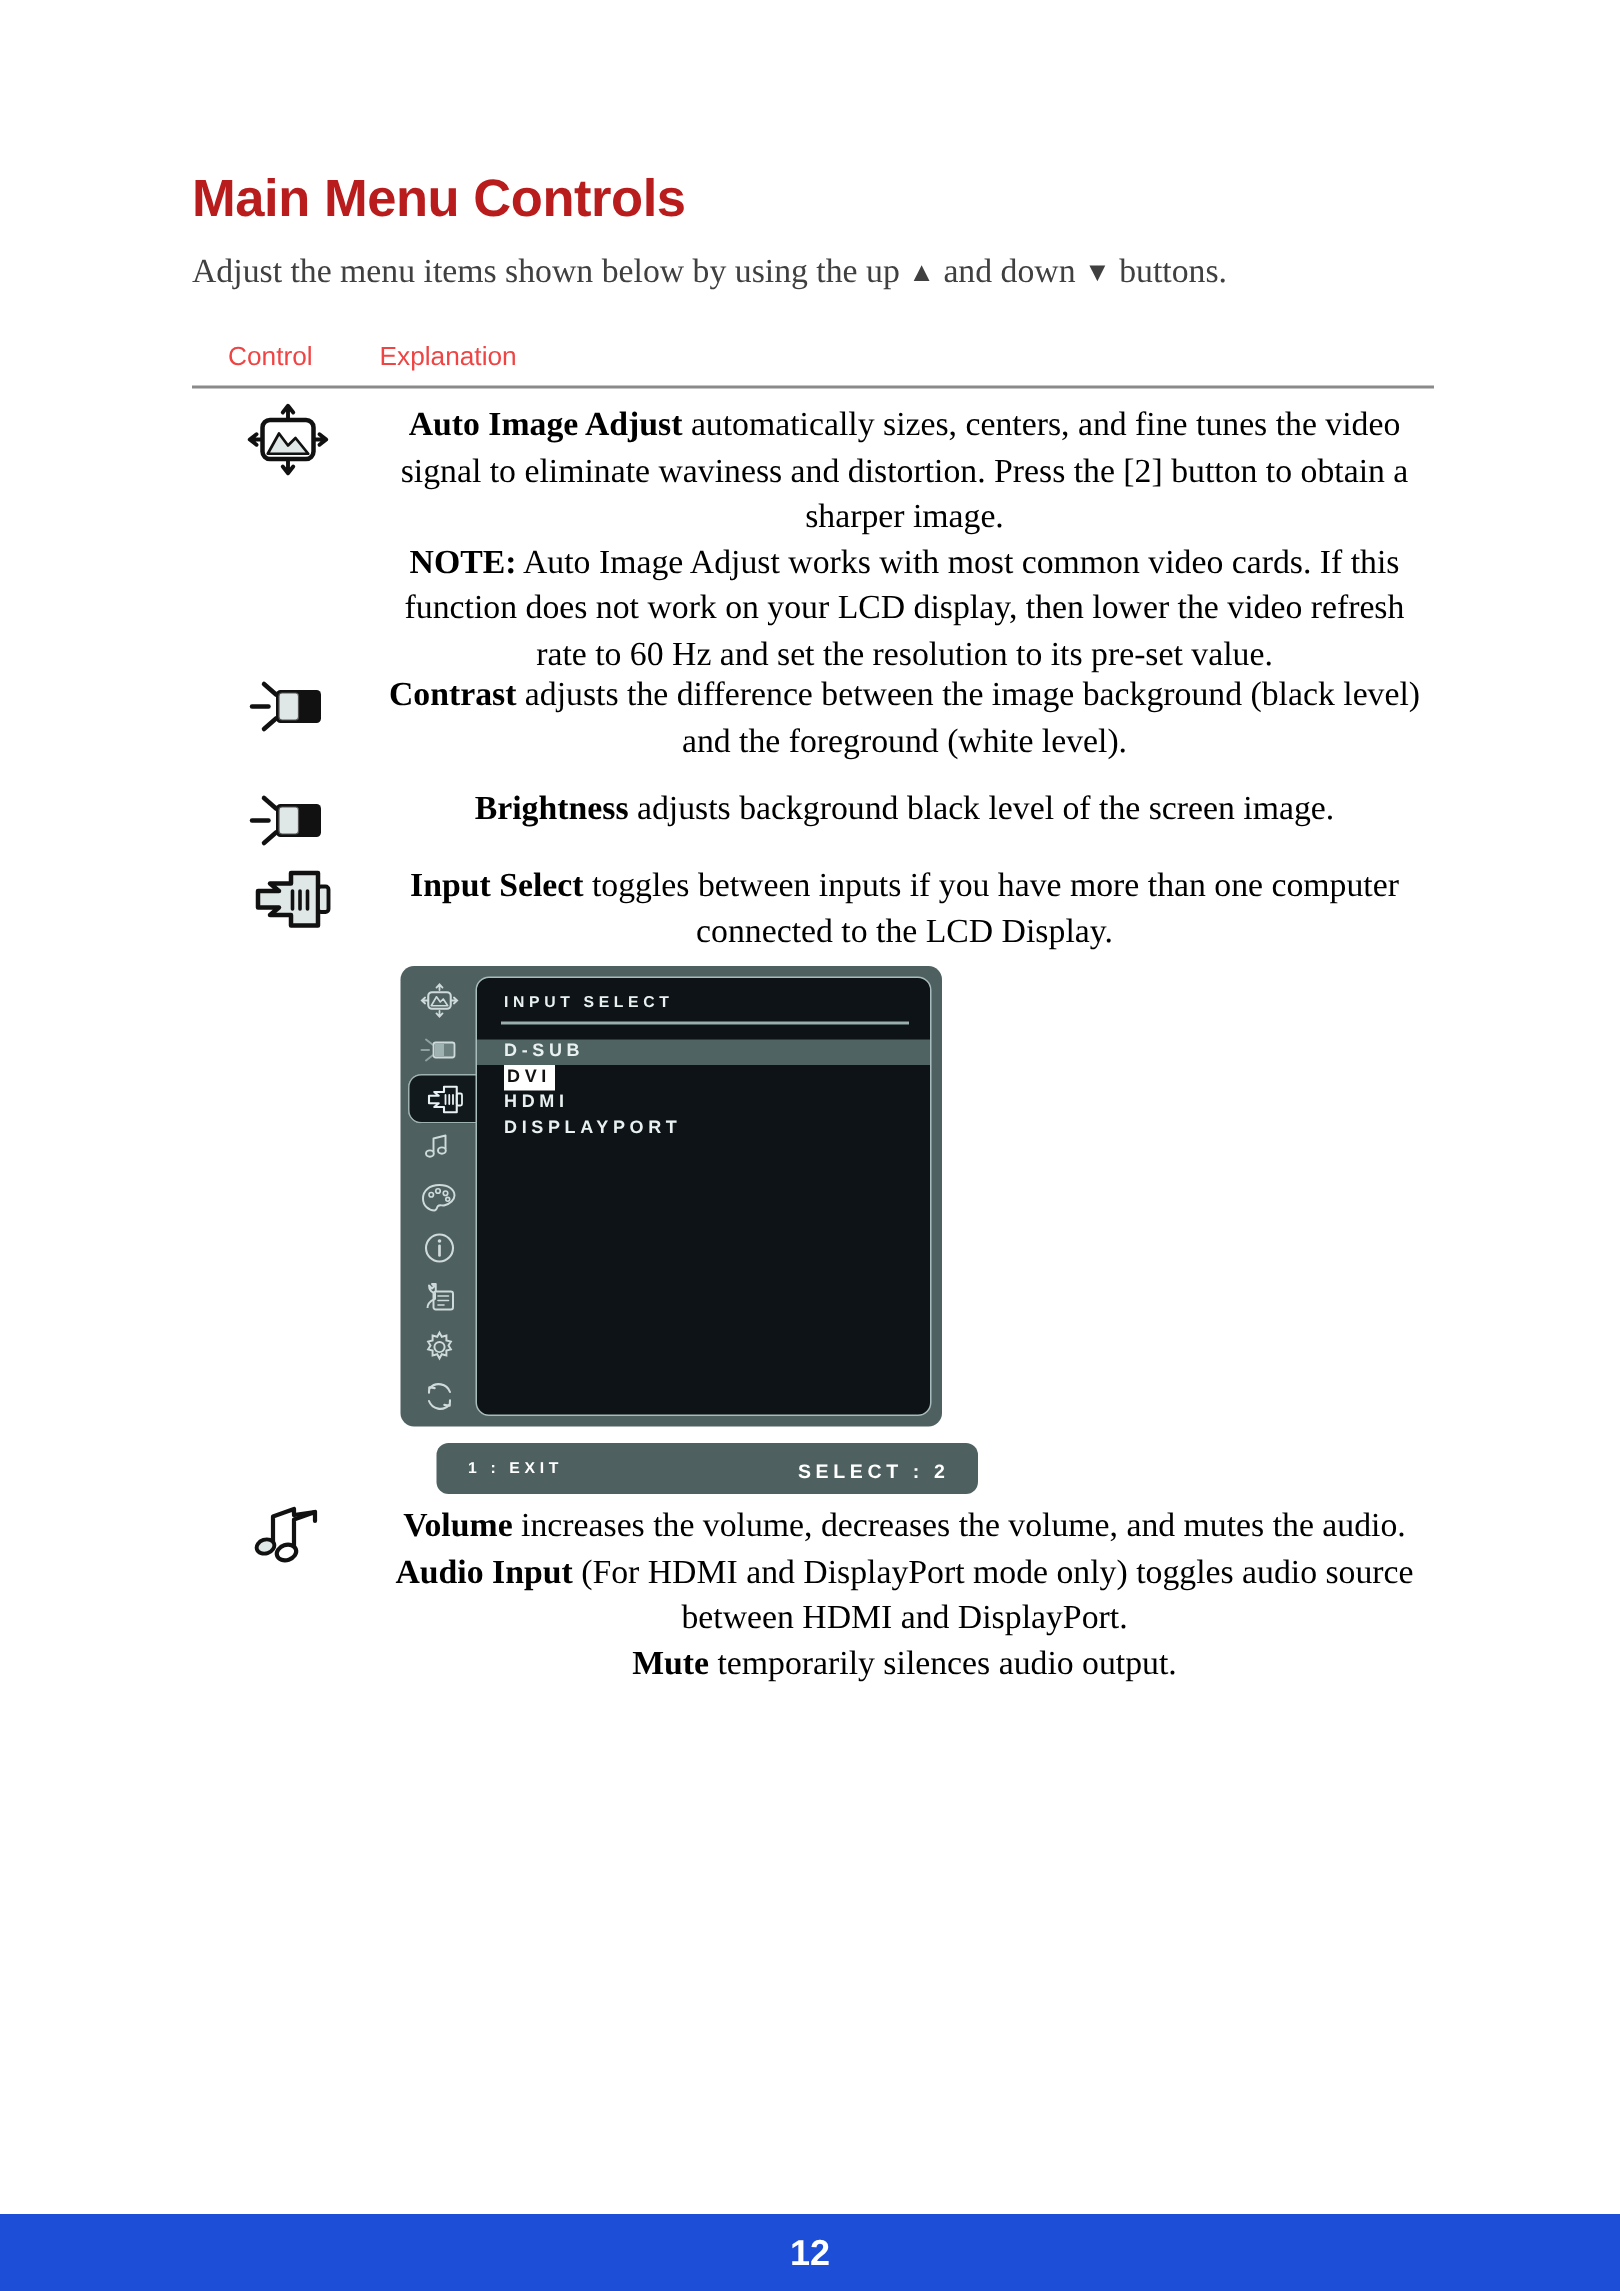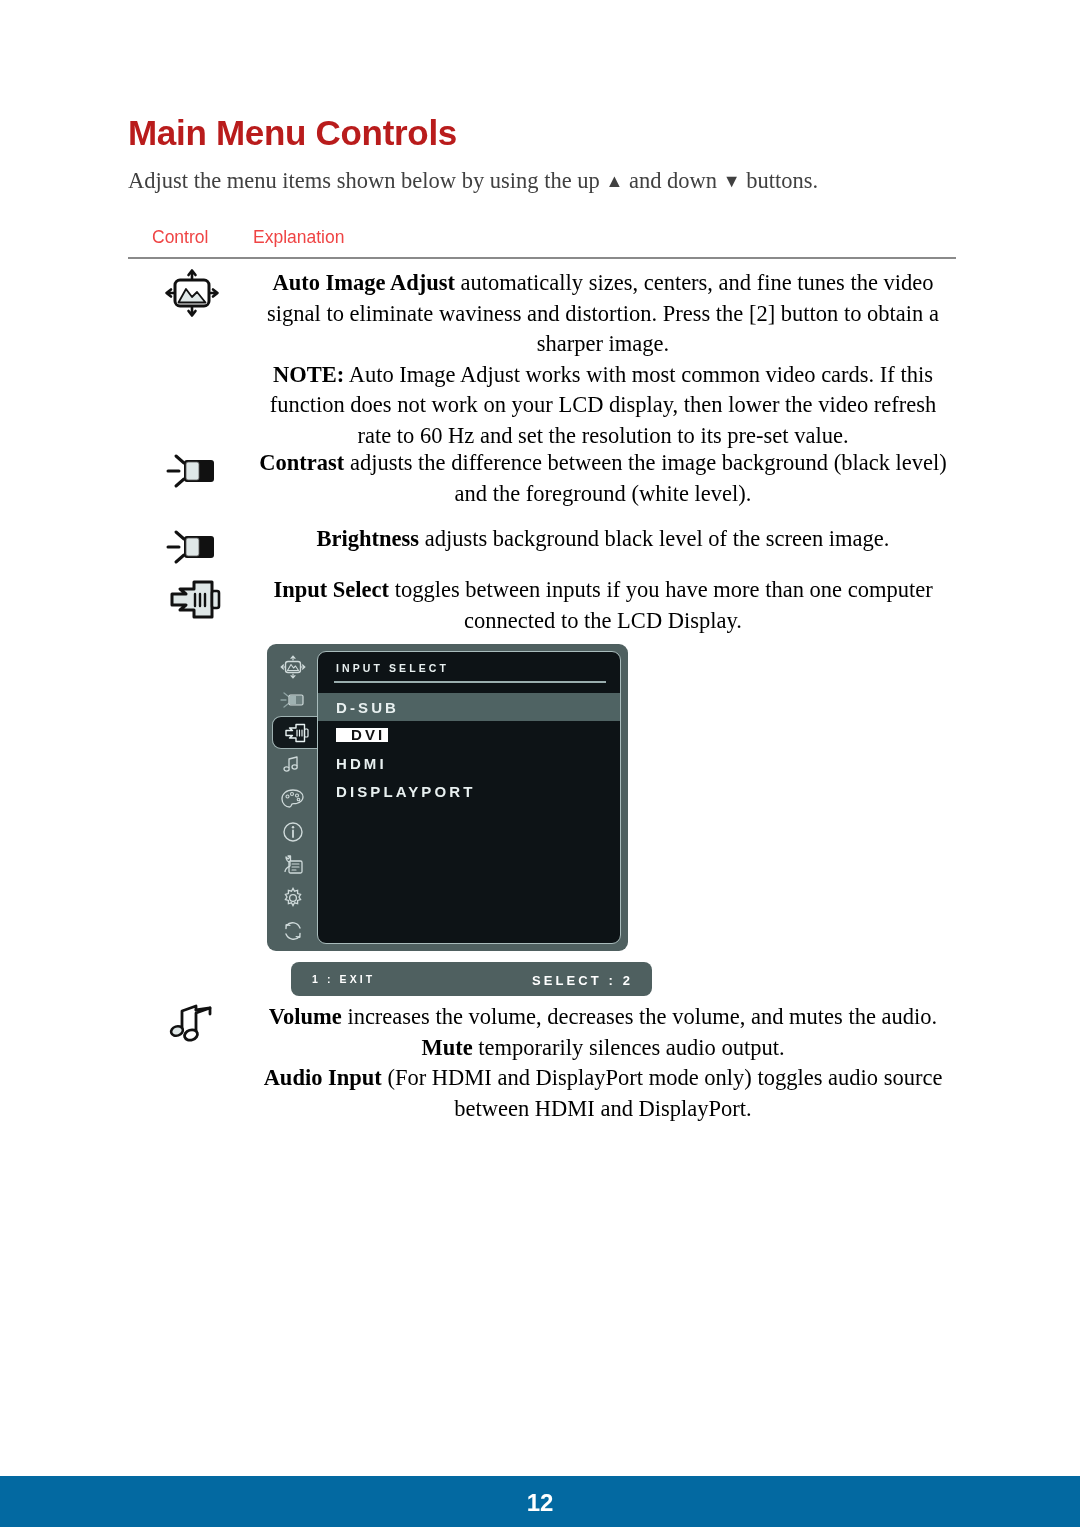--- a/index.html
+++ b/index.html
@@ -187,39 +187,38 @@
     height: 1.5px;
     background: #9aaeae;
   }
   .osd-list {
     position: absolute;
     left: 0;
     top: 41px;
     right: 0;
   }
   .osd-item {
-    height: 28px;
+    height: 17px;
     display: flex;
-    align-items: center;
     padding-left: 18px;
     font-family: "Liberation Sans", sans-serif;
-    font-size: 15px;
+    font-size: 12px;
     font-weight: bold;
     letter-spacing: 3.1px;
     color: #e8f0f0;
     white-space: nowrap;
     box-sizing: border-box;
   }
   .osd-item.row-highlight {
     background: #4f6363;
   }
   .osd-item .boxed {
     background: #ffffff;
     color: #111111;
-    padding: 1px 3px 1px 15px;
+    padding: 1px 3px 1px 2px;
     display: inline-block;
     line-height: 12px;
   }
 
   .osd-footer {
     position: absolute;
     left: 0;
     top: 318px;
     width: 361px;
     height: 34px;
@@ -251,21 +250,21 @@
     white-space: nowrap;
   }
 
   
   .footer-bar {
     position: absolute;
     left: 0;
     top: 1476px;
     width: 1080px;
     height: 51px;
-    background: #0369a1;
+    background: #1d4ed8;
   }
   .footer-page-number {
     position: absolute;
     left: 0;
     top: 13px;
     width: 1080px;
     text-align: center;
     font-family: "Liberation Sans", sans-serif;
     font-weight: bold;
     font-size: 24px;
@@ -494,25 +493,25 @@
         </g>
         <ellipse cx="13" cy="29" rx="6" ry="4.6" transform="rotate(-18 13 29)" fill="#dfe7e7" stroke="#111111" stroke-width="2.6"></ellipse>
         <ellipse cx="27" cy="33" rx="6.6" ry="5" transform="rotate(-18 27 33)" fill="#ffffff" stroke="#111111" stroke-width="2.8"></ellipse>
       </svg>
     </div>
     <div class="text-cell">
       <div>
         <b>Volume</b><span> increases the volume, decreases the volume, and mutes the audio.</span>
       </div>
       <div>
+        <b>Audio Input</b><span> (For HDMI and DisplayPort mode only) toggles audio source between HDMI and DisplayPort.</span>
+      </div>
+      <div>
         <b>Mute</b><span> temporarily silences audio output.</span>
       </div>
-      <div>
-        <b>Audio Input</b><span> (For HDMI and DisplayPort mode only) toggles audio source between HDMI and DisplayPort.</span>
-      </div>
     </div>
   </div>
 
   <div class="footer-bar">
     <div class="footer-page-number">12</div>
   </div>
 
 </div>
 
 </body></html>

